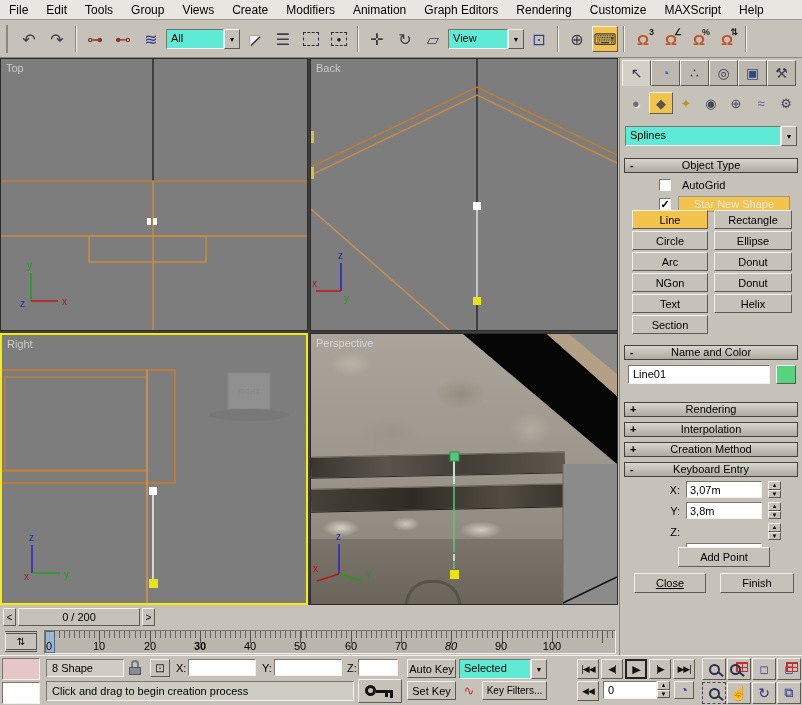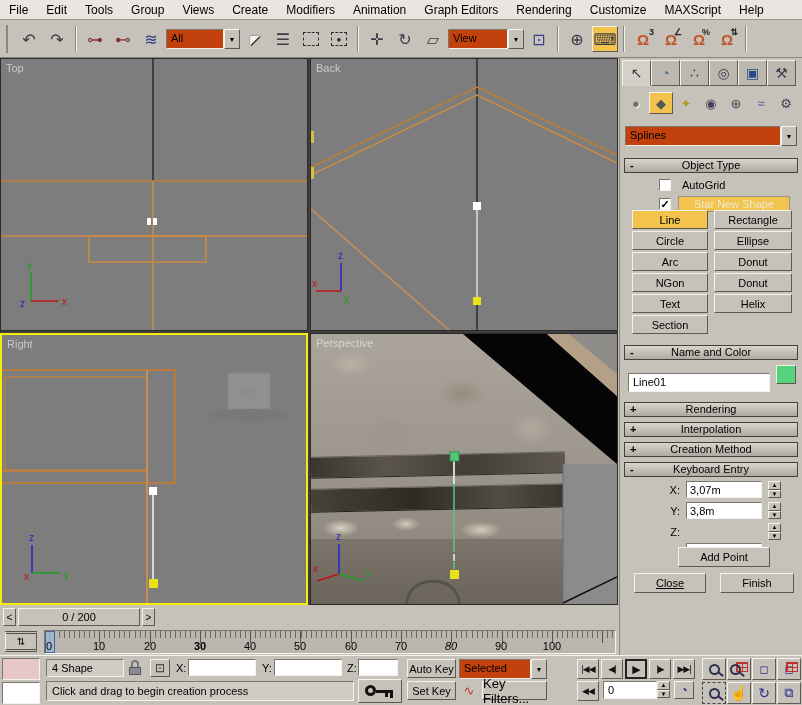--- a/index.html
+++ b/index.html
@@ -18,21 +18,21 @@
 
 #menubar { left:0; top:0; width:802px; height:20px; background:#e9e6e1; border-bottom:1px solid #9a968e; display:flex; align-items:center; font-size:12px; }
 #menubar span { padding:2px 9px; }
 
 #toolbar { left:0; top:21px; width:802px; height:37px; background:#c6c2ba; border-bottom:1px solid #8a867e; display:flex; align-items:center; gap:2px; padding-left:6px; overflow:hidden; }
 .tbico { width:26px; height:26px; display:flex; align-items:center; justify-content:center; font-size:16px; color:#3c3c46; position:relative; }
 .tbsep { width:2px; height:26px; border-left:1px solid #8a867e; border-right:1px solid #f4f2ec; margin:0 3px; }
 .handle { width:4px; height:28px; border-left:2px double #8a867e; margin-right:4px; }
 .dashedbox { width:16px; height:14px; border:1px dashed #2c2c34; }
 .combo { display:flex; height:20px; }
-.combo .val { background:#c2410c; border:1px solid; border-color:#7a766e #f4f2ec #f4f2ec #7a766e; padding:2px 4px; font-size:11px; white-space:nowrap; overflow:hidden; }
+.combo .val { background:#5eead4; border:1px solid; border-color:#7a766e #f4f2ec #f4f2ec #7a766e; padding:2px 4px; font-size:11px; white-space:nowrap; overflow:hidden; }
 .combo .dd { width:16px; font-size:7px; display:flex; align-items:center; justify-content:center; background:#c6c2ba; border:1px solid; border-color:#f4f2ec #5e5a52 #5e5a52 #f4f2ec; }
 .magnet { color:#c2542a; font-size:15px; font-weight:bold; }
 .supico { position:absolute; top:1px; right:2px; font-size:9px; color:#222; font-weight:bold; }
 
 #viewports { left:0; top:58px; width:618px; height:547px; background:#3e3e3e; }
 .vp { position:absolute; background:#7d7d7d; border:1px solid #2c2c2c; overflow:hidden; }
 .vp-label { position:absolute; left:5px; top:3px; color:#cbcbcb; font-size:11px; z-index:30; }
 .vp svg { position:absolute; left:0; top:0; z-index:10; }
 
 .pwall { position:absolute; left:0; top:0; width:306px; height:271px;
@@ -309,21 +309,21 @@
     <div class="cpbtn btn raised" style="left:12px;top:215px;width:76px;">NGon</div>
     <div class="cpbtn btn raised" style="left:94px;top:215px;width:78px;">Donut</div>
     <div class="cpbtn btn raised" style="left:12px;top:236px;width:76px;">Text</div>
     <div class="cpbtn btn raised" style="left:94px;top:236px;width:78px;">Helix</div>
     <div class="cpbtn btn raised" style="left:12px;top:257px;width:76px;">Section</div>
 
     <div class="roll" style="top:287px;">
       <span class="pm">-</span>
       <span>Name and Color</span>
     </div>
-    <div class="abs sunken" style="left:8px;top:307px;width:142px;height:19px;padding:2px 4px;margin-top:8px;">Line01</div>
+    <div class="abs sunken" style="left:8px;top:307px;width:142px;height:19px;padding:2px 4px;">Line01</div>
     <div class="abs raised" style="left:156px;top:307px;width:20px;height:19px;background:#57d27d;"></div>
 
     <div class="roll" style="top:344px;">
       <span class="pm">+</span>
       <span>Rendering</span>
     </div>
     <div class="roll" style="top:364px;">
       <span class="pm">+</span>
       <span>Interpolation</span>
     </div>
@@ -380,21 +380,21 @@
       <span class="tick" style="left:406px;font-style:italic;">80</span>
       <span class="tick" style="left:456px;">90</span>
       <span class="tick" style="left:507px;">100</span>
     </div>
   </div>
 
   <div id="statusbar" class="abs">
     <div class="abs sunken" style="left:2px;top:2px;width:38px;height:22px;background:#e6c6c6;"></div>
     <div class="abs sunken" style="left:2px;top:26px;width:38px;height:22px;"></div>
 
-    <div class="abs sunkeng" style="left:46px;top:3px;width:78px;height:18px;padding:2px 5px;">4 Shape</div>
+    <div class="abs sunkeng" style="left:46px;top:3px;width:78px;height:18px;padding:2px 5px;">8 Shape</div>
     <div>
       <span class="lockshackle abs" style="left:131px;top:4px;"></span>
       <span class="lockbody abs" style="left:129px;top:11px;"></span>
     </div>
     <div class="abs btn raised" style="left:150px;top:3px;width:20px;height:18px;font-size:12px;color:#333;">⊡</div>
 
     <div class="abs" style="left:176px;top:6px;">X:</div>
     <div class="abs sunken" style="left:188px;top:3px;width:68px;height:17px;padding:2px 3px;"></div>
     <div class="abs" style="left:262px;top:6px;">Y:</div>
     <div class="abs sunken" style="left:274px;top:3px;width:68px;height:17px;padding:2px 3px;"></div>
@@ -411,21 +411,21 @@
         </span>
     </div>
 
     <div class="abs btn raised" style="left:407px;top:3px;width:49px;height:19px;">Auto Key</div>
     <div class="abs btn raised" style="left:407px;top:25px;width:49px;height:19px;">Set Key</div>
     <div class="combo abs" style="left:459px;top:3px;width:88px;">
       <div class="val" style="flex:1;">Selected</div>
       <div class="dd">▼</div>
     </div>
     <div class="abs btn" style="left:459px;top:25px;width:20px;height:19px;color:#c03030;font-size:13px;">∿</div>
-    <div class="abs btn raised" style="left:482px;top:25px;width:65px;height:19px;font-size:13px;">Key Filters...</div>
+    <div class="abs btn raised" style="left:482px;top:25px;width:65px;height:19px;font-size:10px;">Key Filters...</div>
 
     <div class="playbtn btn raised" style="left:577px;top:3px;">|◀◀</div>
     <div class="playbtn btn raised" style="left:601px;top:3px;">◀|</div>
     <div class="playbtn btn raised" style="left:625px;top:3px;border:2px solid #222;font-size:11px;">▶</div>
     <div class="playbtn btn raised" style="left:649px;top:3px;">|▶</div>
     <div class="playbtn btn raised" style="left:673px;top:3px;">▶▶|</div>
 
     <div class="playbtn btn raised" style="left:577px;top:25px;">◀◀</div>
     <div class="abs sunken" style="left:603px;top:25px;width:54px;height:18px;padding:2px 4px;">0</div>
     <div class="spinner abs" style="left:657px;top:25px;">

